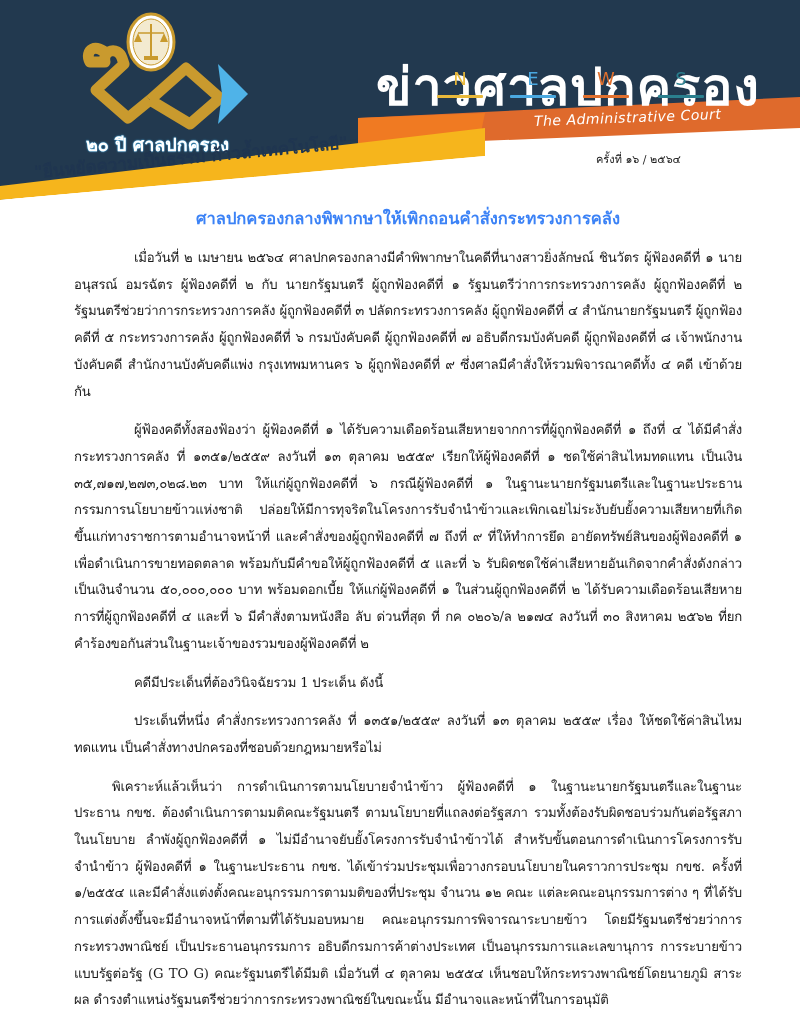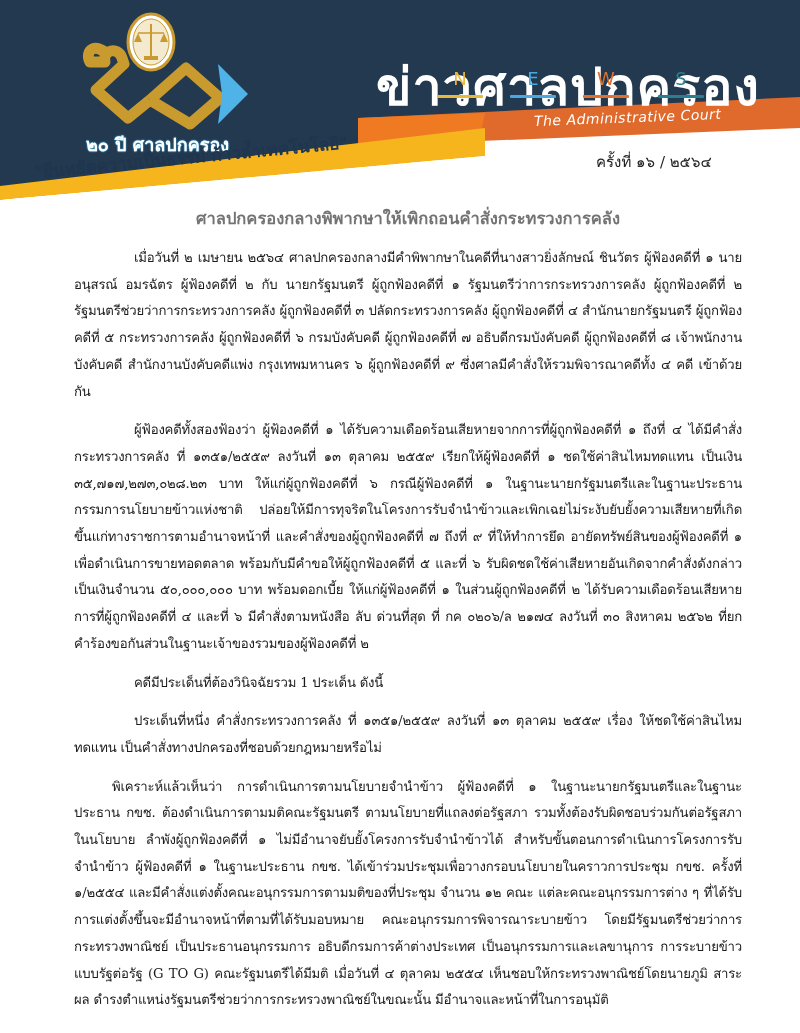--- a/index.html
+++ b/index.html
@@ -36,28 +36,28 @@
       text-shadow: 0 0 2px #4fb3e8, 0 0 1px #4fb3e8;
     }
     .slogan {
       position: absolute; left: 34px; top: 158px;
       font-family: "DejaVu Sans", sans-serif; font-weight: bold;
       font-size: 17px; color: #1f3550; white-space: nowrap;
       transform: rotate(-5.4deg); transform-origin: left center;
     }
     .issue-number {
       position: absolute; left: 596px; top: 150px;
-      font-family: "DejaVu Serif", serif; font-size: 15px; color: #222222; white-space: nowrap; text-align: center;
+      font-family: "DejaVu Serif", serif; font-size: 11px; color: #222222; white-space: nowrap; text-align: center;
     }
 
     
     .article { position: absolute; left: 62px; top: 206px; width: 692px; }
     .headline {
       text-align: center; font-family: "DejaVu Serif", serif; font-weight: bold;
-      font-size: 16.5px; line-height: 25px; color: #737373; margin: 0;
+      font-size: 16.5px; line-height: 25px; color: #3b82f6; margin: 0;
     }
     .paras { margin-top: 14px; }
     .para {
       font-family: "DejaVu Serif", serif; font-size: 13.2px; line-height: 26.7px;
       color: #1a1a1a; text-align: justify; text-indent: 60px; margin: 12px;
       letter-spacing: -0.2px;
     }
     .para.indent-small { text-indent: 38px; }
   </style>
 </head>

